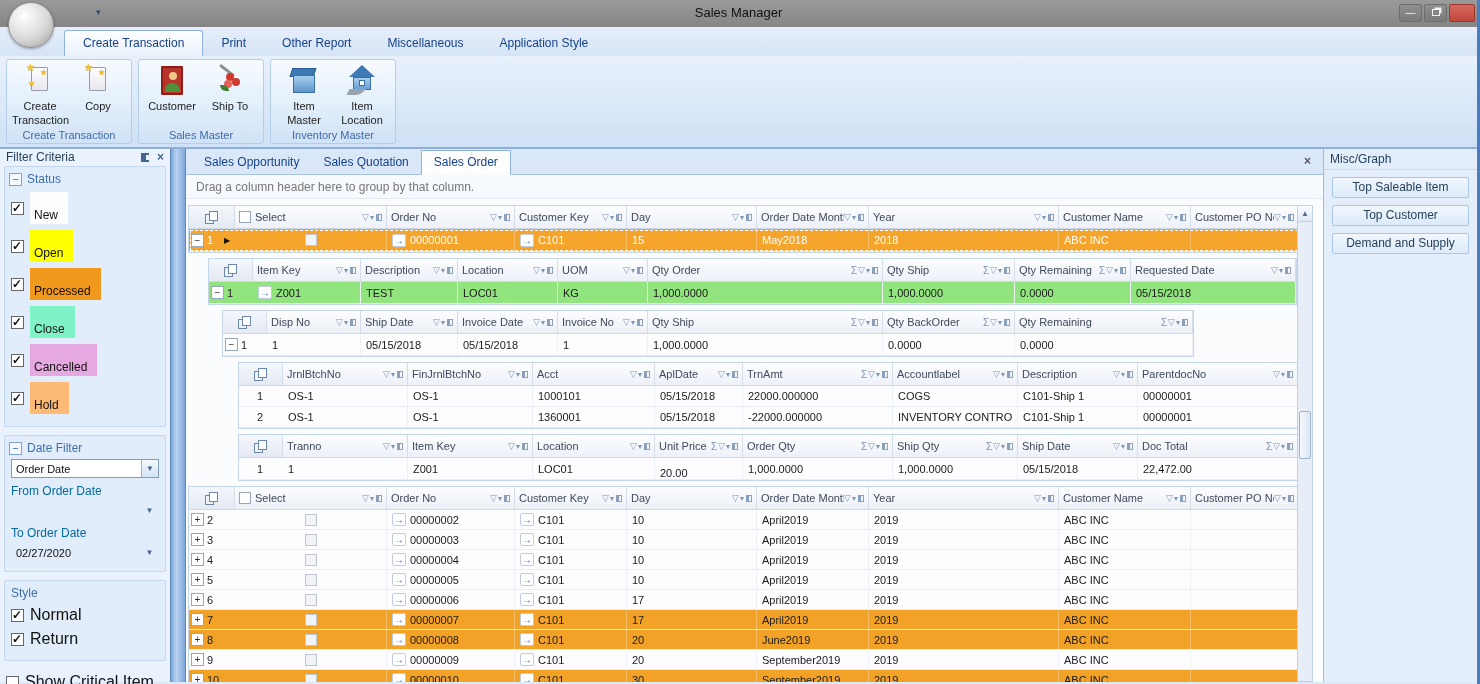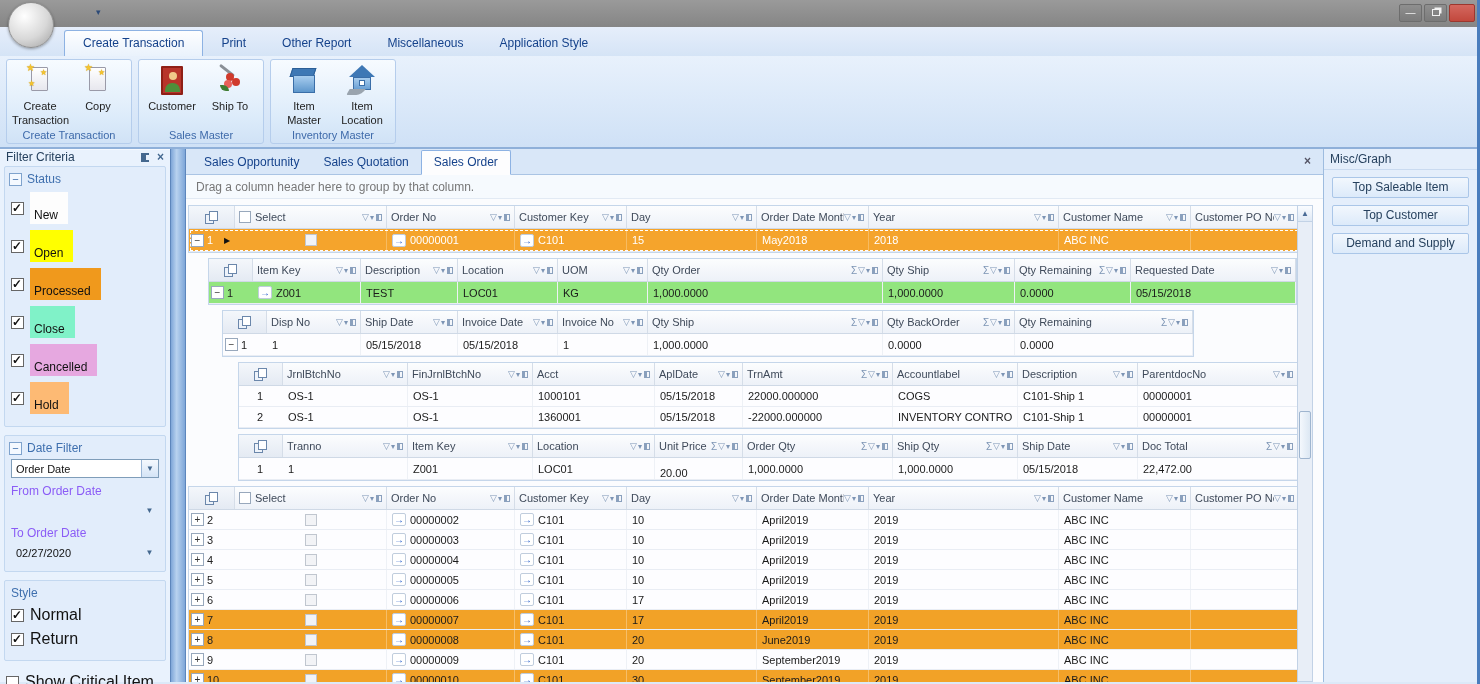--- a/index.html
+++ b/index.html
@@ -73,21 +73,21 @@
   .check-row { display:flex; align-items:center; gap:6px; margin:6px 2px; }
   .cb { width:13px; height:13px; background:#fff; border:1px solid #666; position:relative; flex:none; }
   .cb.checked::after { content:"✓"; position:absolute; left:0px; top:-2px; font-size:12px; font-weight:bold; color:#111; }
   .status-label { padding:16px 10px 2px 4px; font-size:12px; color:#111; }
   .type-label { font-size:16px; color:#111; }
   .combo { display:flex; align-items:center; height:19px; background:#fff; border:1px solid #7f9db9; margin:3px 2px; }
   .combo .val { flex:1; padding:0 4px; font-size:11px; color:#111; white-space:nowrap; overflow:hidden; }
   .combo .drop { width:17px; height:17px; background:linear-gradient(#f5f9fe,#d4e4f6); border-left:1px solid #9ab6d6; color:#44688f; font-size:8px; text-align:center; line-height:17px; }
   .combo.flat { background:transparent; border-color:transparent; }
   .combo.flat .drop { background:transparent; border:none; }
-  .field-label { font-size:12px; color:#8b5cf6; margin:6px 2px 0 2px; }
+  .field-label { font-size:12px; color:#0369a1; margin:6px 2px 0 2px; }
   .wide-btn { display:flex; align-items:center; justify-content:center; gap:8px; height:19px; margin:4px 2px; background:linear-gradient(#dceafa,#c8ddf4);
               border:1px solid #8fb4dd; color:#26415e; font-size:12px; }
   .refresh-btn { height:21px; width:106px; margin:8px 2px; background:linear-gradient(#f3f8fe,#d8e7f6); border:1px solid #7f9db9;
                  border-radius:3px; color:#26415e; font-size:12px; text-align:center; line-height:19px; }
 
   
   .doc-tabs { height:26px; background:#d9e7f8; border-bottom:1px solid #aac4e4; display:flex; align-items:flex-end; padding-left:6px; position:relative; }
   .dtab { padding:4px 12px 5px 12px; color:#15428b; font-size:12px; }
   .dtab.active { background:#fdfdfe; border:1px solid #8db2e3; border-bottom:1px solid #fdfdfe; border-radius:2px 2px 0 0; margin-bottom:-1px; }
   .doc-close { position:absolute; right:12px; top:5px; color:#556; font-weight:bold; font-size:12px; }
@@ -141,20 +141,21 @@
               border:1px solid #aac6e8; color:#26415e; font-size:12px; text-align:center; line-height:19px; border-radius:2px; }
 </style>
 </head>
 <body>
 
 <div class="window">
 
   <div class="titlebar">
     <div class="orb"></div>
     <div class="qat-caret">▾</div>
+    <div class="title-text">Sales Manager</div>
     <div class="win-controls">
       <div class="win-btn">—</div>
       <div class="win-btn"><span class="restore-glyph"></span></div>
       <div class="win-btn close"></div>
     </div>
   </div>
 
   <div class="tabrow">
     <div class="rtab active">Create Transaction</div>
     <div class="rtab">Print</div>

